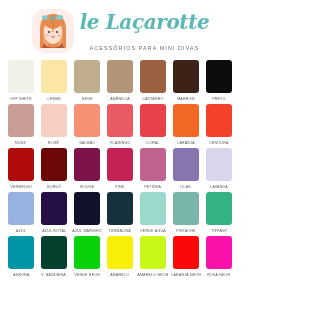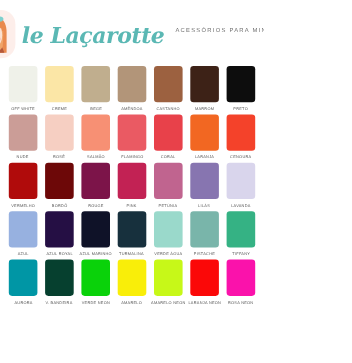--- a/index.html
+++ b/index.html
@@ -34,22 +34,22 @@
   }
   .logo-mark {
     width: 44px;
     height: 46px;
     position: relative;
     flex: 0 0 auto;
   }
   .logo-mark svg { display: block; }
   .logo-text {
     display: flex;
-    flex-direction: row;
-    align-items: flex-start;
+    flex-direction: column;
+    align-items: center;
     justify-content: center;
     padding-top: 2px;
     gap: 10px;
   }
   .brand {
     font-family: "DejaVu Serif", serif;
     font-style: italic;
     font-weight: bold;
     font-size: 20px;
     line-height: 20px;

